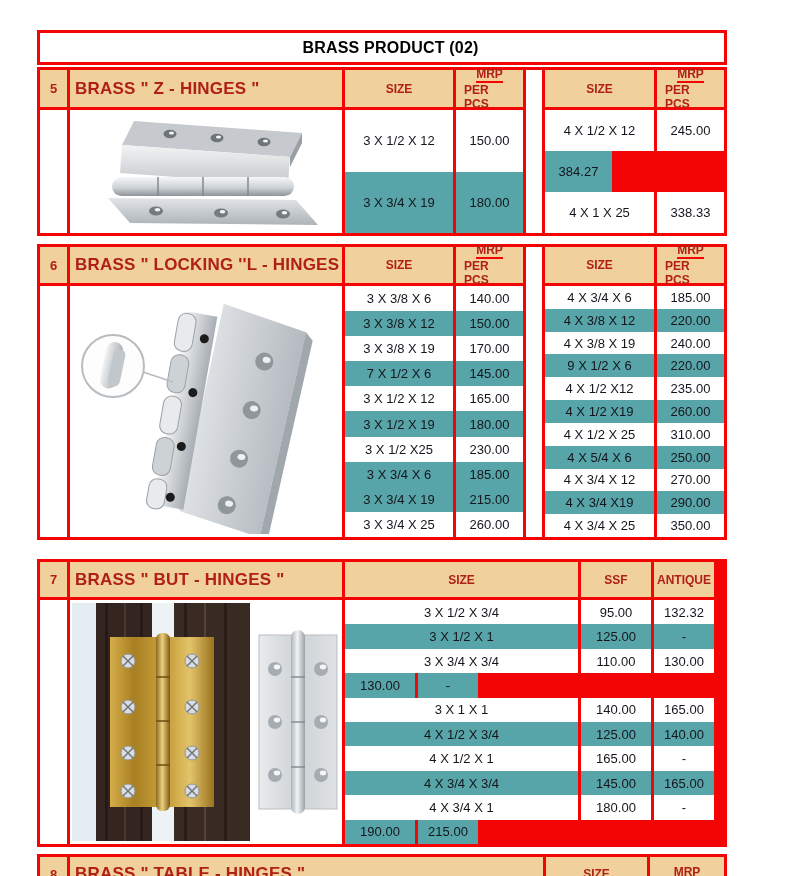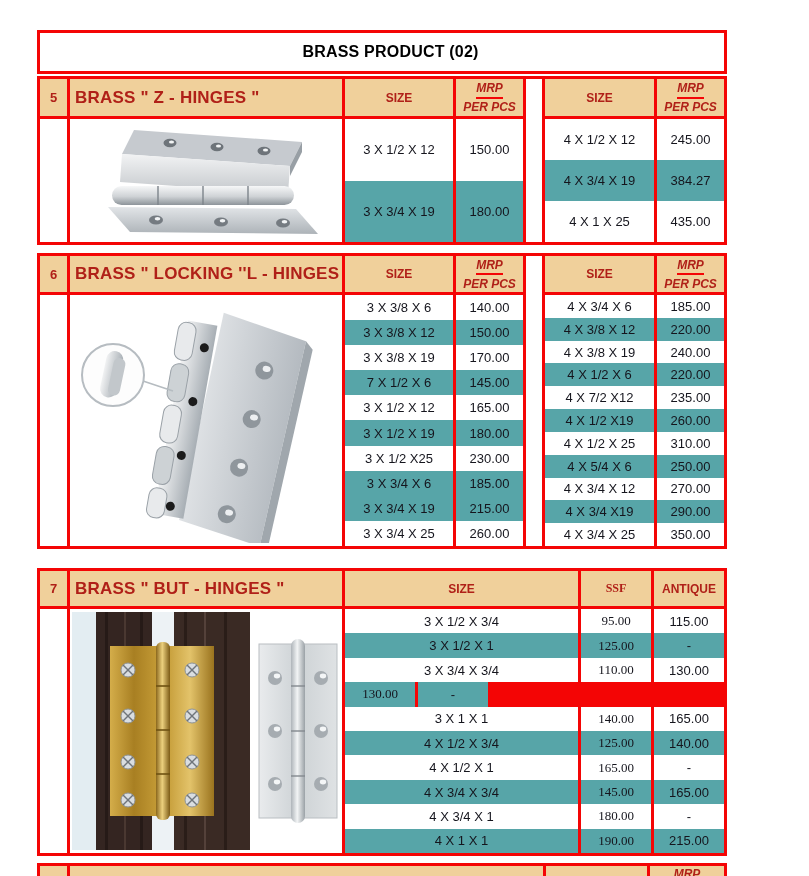--- a/index.html
+++ b/index.html
@@ -7,21 +7,21 @@
     --tan:#f0d09b;
     --teal:#57a5a8;
     --darkred:#b02018;
     --ink:#15151d;
   }
   *{box-sizing:border-box;margin:0;padding:0;}
   html,body{width:809px;height:876px;overflow:hidden;background:#fff;
     font-family:"Liberation Sans",sans-serif;}
   .sheet{position:absolute;left:37px;top:30px;width:690px;}
 
-  .titlebar{height:44px;border:3px solid var(--red);background:#fff;
+  .titlebar{height:35px;border:3px solid var(--red);background:#fff;
     display:flex;align-items:center;justify-content:center;
     font-weight:bold;font-size:16px;color:#000;letter-spacing:.2px;padding-left:17px;}
 
   .section{background:var(--red);padding:3px;display:flex;gap:3px;}
   .s5{margin-top:2px;height:169px;}
   .s6{margin-top:8px;height:296px;}
   .s7{margin-top:19px;height:288px;}
   .s8{margin-top:7px;height:40px;}
 
   .colgroup{display:flex;flex-direction:column;gap:3px;}
@@ -42,27 +42,27 @@
     justify-content:center;overflow:hidden;}
 
   .table-group{display:flex;flex-direction:column;gap:3px;}
   .thead{display:flex;gap:3px;}
   .tbody{display:flex;flex-direction:column;gap:0;flex:1;min-height:0;}
   .trow{display:flex;gap:3px;flex:1;min-height:0;}
   .tcell{background:#fff;display:flex;align-items:center;justify-content:center;
     font-size:13px;color:var(--ink);white-space:nowrap;}
   .trow.shade .tcell{background:var(--teal);}
 
-  .mrp-hdr{display:flex;flex-direction:column;padding:0;font-style:italic;}
+  .mrp-hdr{display:flex;flex-direction:column;padding:8px;}
   .mrp-line{flex:1;display:flex;align-items:center;justify-content:center;}
   .mrp-line.first{border-bottom:2.5px solid var(--red);}
 
   .t-s5a{width:178px;} .t-s5a .c0{width:108px;} .t-s5a .c1{width:67px;}
   .t-s5b{width:179px;} .t-s5b .c0{width:109px;} .t-s5b .c1{width:67px;}
-  .t-s7{width:379px;}  .t-s7 .c0{width:233px;} .t-s7 .c1{width:70px;font-family:Liberation Serif, serif;} .t-s7 .c2{width:70px;}
+  .t-s7{width:379px;}  .t-s7 .c0{width:233px;} .t-s7 .c1{width:70px;} .t-s7 .c2{width:60px;}
   .gap-col{width:16px;background:#fff;}
 
   .s8{align-items:stretch;}
   .s8 .num-cell{font-size:13px;}
   .s8 .title-cell{width:473px;}
   .s8 .size-hdr{width:101px;}
   .s8 .mrp-hdr{width:74px;}
 </style>
 </head>
 <body>
@@ -147,26 +147,25 @@
           <div class="mrp-line first">MRP</div>
           <div class="mrp-line">PER PCS</div>
         </div>
       </div>
       <div class="tbody">
           <div class="trow">
             <div class="tcell c0">4 X 1/2 X 12</div>
             <div class="tcell c1">245.00</div>
           </div>
           <div class="trow shade">
-            <div class="tcell c0">4 X 3/4 X 19</div>
             <div class="tcell c1">384.27</div>
           </div>
           <div class="trow">
             <div class="tcell c0">4 X 1 X 25</div>
-            <div class="tcell c1">435.00</div>
+            <div class="tcell c1">338.33</div>
           </div>
         </div>
     </div>
   </div>
 
   <div class="section s6">
     <div class="colgroup left-group">
       <div class="hdr-left">
         <div class="hcell num-cell">6</div>
         <div class="hcell title-cell">BRASS " LOCKING ''L - HINGES "</div>
@@ -284,25 +283,25 @@
           </div>
           <div class="trow shade">
             <div class="tcell c0">4 X 3/8 X 12</div>
             <div class="tcell c1">220.00</div>
           </div>
           <div class="trow">
             <div class="tcell c0">4 X 3/8 X 19</div>
             <div class="tcell c1">240.00</div>
           </div>
           <div class="trow shade">
-            <div class="tcell c0">4 X 1/2 X 6</div>
+            <div class="tcell c0">9 X 1/2 X 6</div>
             <div class="tcell c1">220.00</div>
           </div>
           <div class="trow">
-            <div class="tcell c0">4 X 7/2 X12</div>
+            <div class="tcell c0">4 X 1/2 X12</div>
             <div class="tcell c1">235.00</div>
           </div>
           <div class="trow shade">
             <div class="tcell c0">4 X 1/2 X19</div>
             <div class="tcell c1">260.00</div>
           </div>
           <div class="trow">
             <div class="tcell c0">4 X 1/2 X 25</div>
             <div class="tcell c1">310.00</div>
           </div>
@@ -438,21 +437,21 @@
     <div class="colgroup table-group t-s7">
       <div class="thead">
         <div class="hcell c0">SIZE</div>
         <div class="hcell c1">SSF</div>
         <div class="hcell c2">ANTIQUE</div>
       </div>
       <div class="tbody">
           <div class="trow">
             <div class="tcell c0">3 X 1/2 X 3/4</div>
             <div class="tcell c1">95.00</div>
-            <div class="tcell c2">115.00</div>
+            <div class="tcell c2">132.32</div>
           </div>
           <div class="trow shade">
             <div class="tcell c0">3 X 1/2 X 1</div>
             <div class="tcell c1">125.00</div>
             <div class="tcell c2">-</div>
           </div>
           <div class="trow">
             <div class="tcell c0">3 X 3/4 X 3/4</div>
             <div class="tcell c1">110.00</div>
             <div class="tcell c2">130.00</div>
@@ -480,21 +479,20 @@
             <div class="tcell c0">4 X 3/4 X 3/4</div>
             <div class="tcell c1">145.00</div>
             <div class="tcell c2">165.00</div>
           </div>
           <div class="trow">
             <div class="tcell c0">4 X 3/4 X 1</div>
             <div class="tcell c1">180.00</div>
             <div class="tcell c2">-</div>
           </div>
           <div class="trow shade">
-            <div class="tcell c0">4 X 1 X 1</div>
             <div class="tcell c1">190.00</div>
             <div class="tcell c2">215.00</div>
           </div>
         </div>
     </div>
   </div>
 
   <div class="section s8">
     <div class="hcell num-cell">8</div>
     <div class="hcell title-cell">BRASS " TABLE - HINGES "</div>

